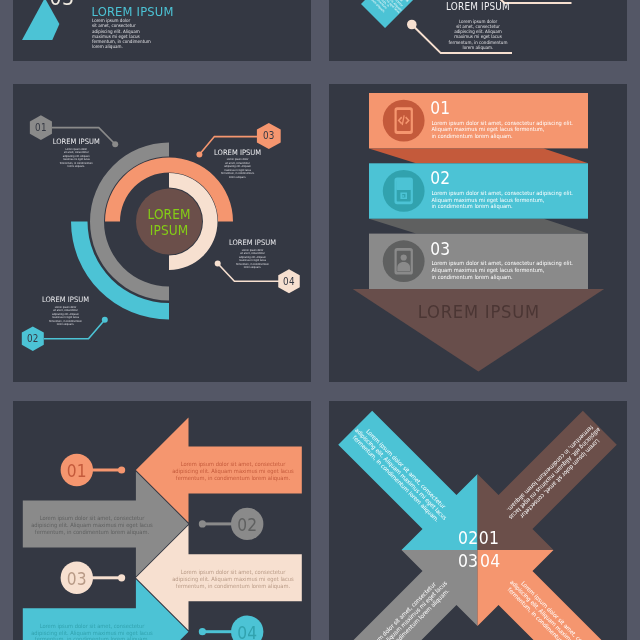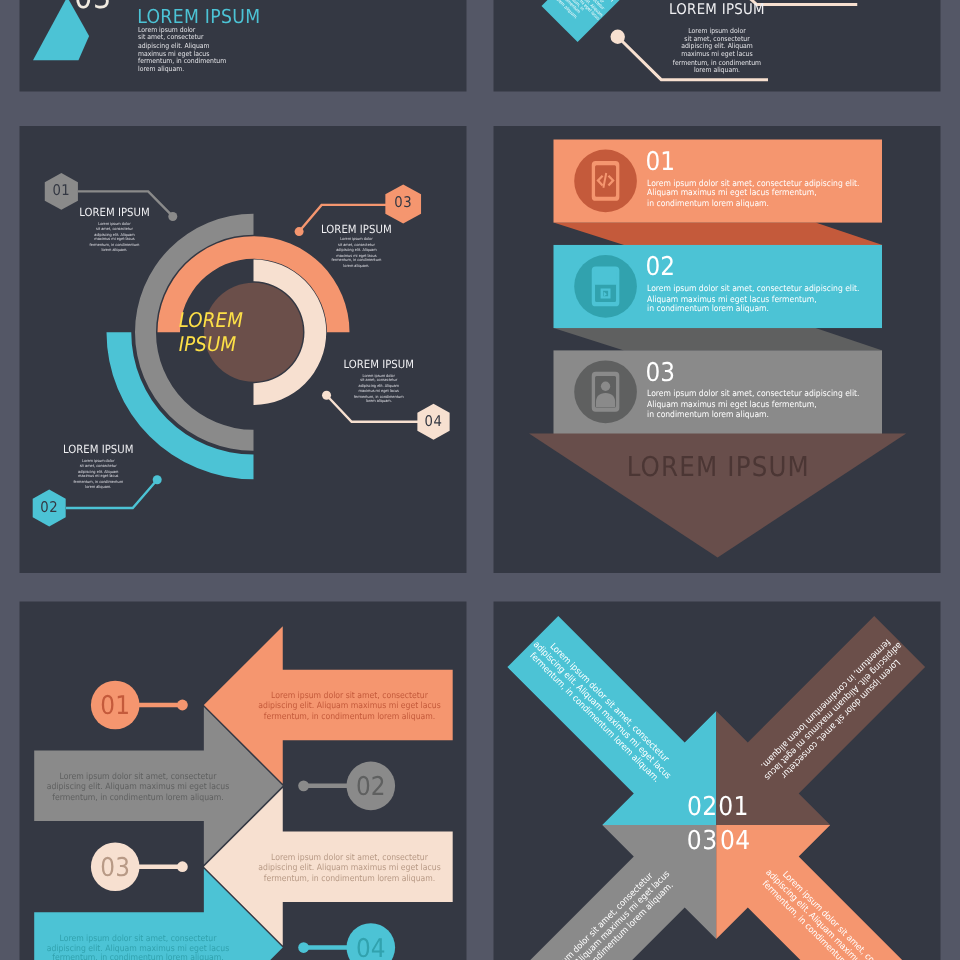--- a/index.html
+++ b/index.html
@@ -153,21 +153,21 @@
       <div class="calloutHd">LOREM IPSUM</div>
       <div class="calloutBd">
           <div>Lorem ipsum dolor</div>
           <div>sit amet, consectetur</div>
           <div>adipiscing elit. Aliquam</div>
           <div>maximus mi eget lacus</div>
           <div>fermentum, in condimentum</div>
           <div>lorem aliquam.</div>
         </div>
     </div>
-    <div style="position:absolute;left:106px;top:123px;width:100px;text-align:left;font-size:13.5px;line-height:15.5px;color:#fde047;letter-spacing:.1px;text-indent:.1px;font-style:italic;">
+    <div style="position:absolute;left:106px;top:123px;width:100px;text-align:center;font-size:13.5px;line-height:15.5px;color:#84cc16;letter-spacing:.1px;text-indent:.1px;">
       <div>LOREM</div>
       <div>IPSUM</div>
     </div>
   </div>
 
   <div class="panel" id="p-mr" style="left:329px;top:84px;width:298px;height:298px;">
     <svg width="298" height="298" viewBox="0 0 298 298">
 
       <polygon points="40,64.4 214.7,64.4 259.3,79.3 87,79.3" fill="#C45A3B"></polygon>
       <rect x="40" y="9" width="219" height="55.4" fill="#F5966F"></rect>

